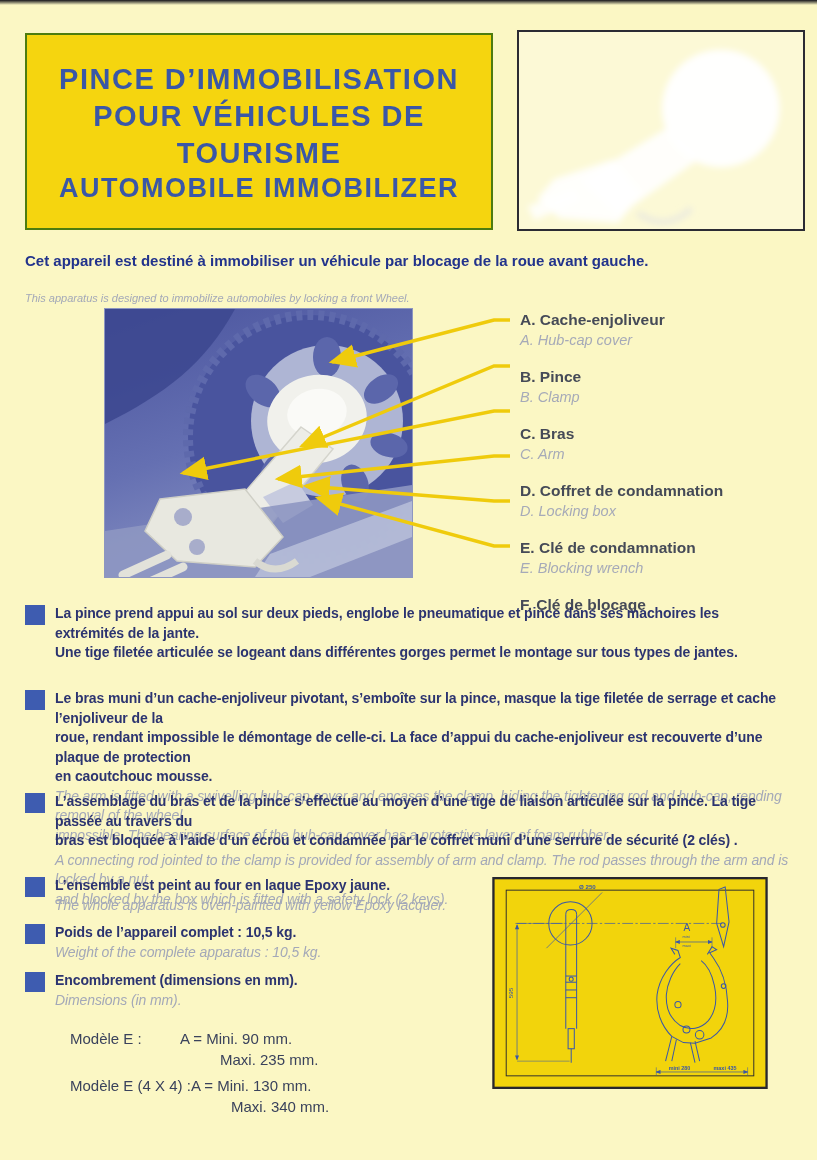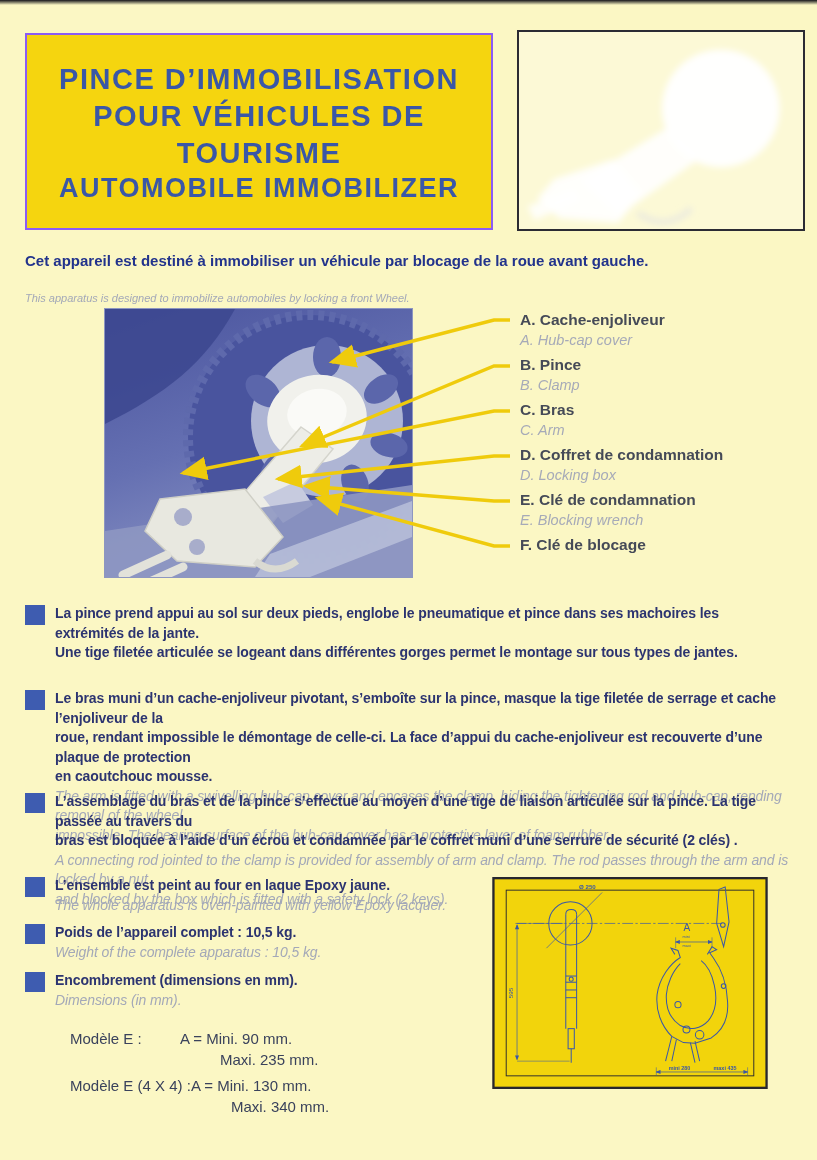--- a/index.html
+++ b/index.html
@@ -3,21 +3,21 @@
 <meta charset="utf-8">
 <style>
   html,body{margin:0;padding:0;}
   body{width:817px;height:1160px;position:relative;font-family:"Liberation Sans",sans-serif;overflow:hidden;}
   .page{position:absolute;inset:0;background:#FBF7C4;}
   .page::before{content:"";position:absolute;top:0;left:0;right:0;height:5px;
     background:linear-gradient(#15151a,rgba(21,21,26,0));z-index:5;}
 
   
   .title-box{position:absolute;left:25px;top:33px;width:468px;height:197px;
-    background:#F5D50F;border:2px solid #8b5cf6;box-sizing:border-box;
+    background:#F5D50F;border:2px solid #4d7c0f;box-sizing:border-box;
     display:flex;flex-direction:column;align-items:center;justify-content:space-between;
     padding:26px 10px 24px;}
   .title-fr{color:#3A57A7;font-weight:800;font-size:29px;line-height:37px;
     letter-spacing:1.5px;text-align:center;}
   .title-en{color:#3A57A7;font-weight:800;font-size:27px;letter-spacing:1.5px;text-align:center;}
 
   
   .ghost-box{position:absolute;left:517px;top:30px;width:288px;height:201px;
     border:2px solid #2b2b33;box-sizing:border-box;background:#FCF9D6;}
   .ghost-box svg{display:block;width:100%;height:100%;}
@@ -28,21 +28,21 @@
   .intro-en{color:#A3A8B8;font-style:italic;font-size:11px;line-height:20px;margin-top:17px;}
 
   
   .photo{position:absolute;left:105px;top:309px;width:307px;height:268px;outline:1px solid #8d96c0;}
   .photo svg{display:block;width:100%;height:100%;}
 
   
   .arrows{position:absolute;left:95px;top:295px;width:430px;height:300px;pointer-events:none;}
 
   
-  .parts{position:absolute;left:520px;top:310px;display:flex;flex-direction:column;gap:5px;}
+  .parts{position:absolute;left:520px;top:310px;display:flex;flex-direction:column;gap:17px;}
   .part{height:40px;}
   .part-fr{color:#454A57;font-weight:600;font-size:15.5px;line-height:20px;}
   .part-en{color:#A6AAB8;font-style:italic;font-size:14.5px;line-height:20px;}
 
   
   .feature{position:absolute;left:25px;width:766px;}
   .feature .bullet{position:absolute;left:0;top:1px;width:20px;height:20px;background:#3E5CB0;}
   .feature .ftxt{margin-left:30px;}
   .f-fr{color:#2C3470;font-weight:600;font-size:14px;line-height:19.5px;white-space:pre-line;letter-spacing:-0.1px;}
   .f-en{color:#A3A8B8;font-style:italic;font-size:14px;line-height:19.5px;white-space:pre-line;letter-spacing:-0.1px;}

